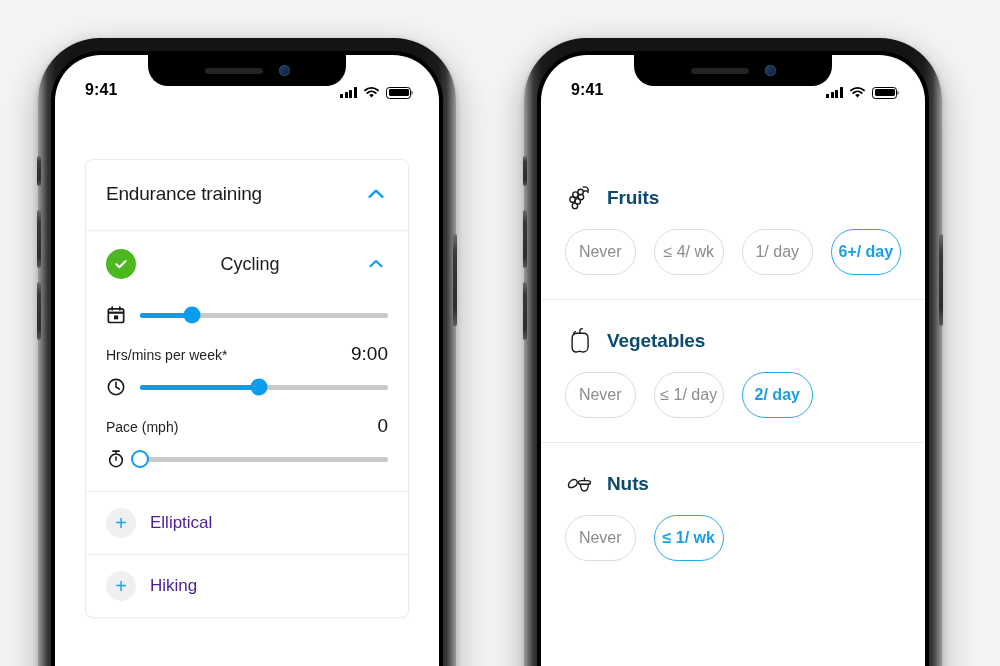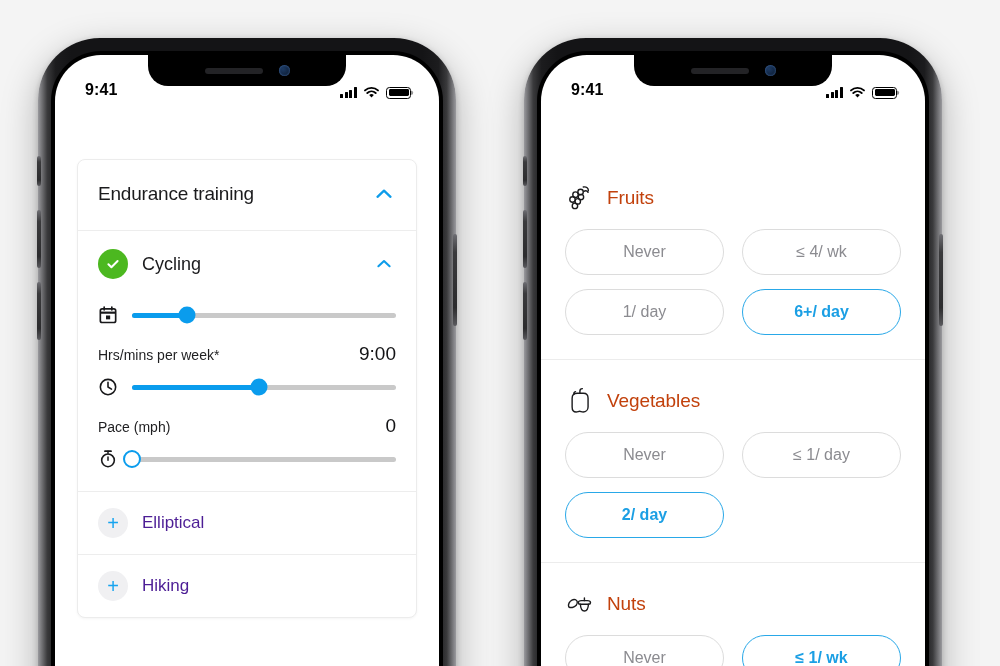--- a/index.html
+++ b/index.html
@@ -140,21 +140,21 @@
   }
   .battery span {
     display: block;
     height: 100%;
     width: 100%;
     background: #000;
     border-radius: 1.4px;
   }
 
   
-  .content-left { padding: 44px 0 0; }
+  .content-left { padding: 44px 8px 0; text-align: center; }
 
   .card {
     margin: 60px 22px 0;
     background: #fff;
     border: 1px solid #ececec;
     border-radius: 8px;
     box-shadow: 0 1px 3px rgba(0,0,0,.045);
     overflow: hidden;
   }
 
@@ -281,26 +281,27 @@
   .food-section + .food-section { border-top: 1px solid #ececec; }
   .food-head {
     display: flex;
     align-items: center;
     gap: 12px;
     padding: 26px 0 16px;
   }
   .food-icon { width: 30px; height: 30px; flex: none; }
   .food-title {
     font-size: 19px;
-    color: #c2410c;
+    color: #0c4a6e;
     letter-spacing: -.1px;
+    font-weight: bold;
   }
   .options {
     display: grid;
-    grid-template-columns: 1fr 1fr;
+    grid-template-columns: 1fr 1fr 1fr 1fr;
     gap: 14px 18px;
     padding-bottom: 24px;
     text-align: center;
   }
   .option {
     height: 46px;
     border-radius: 26px;
     border: 1px solid #dcdcdc;
     background: #fff;
     display: flex;

